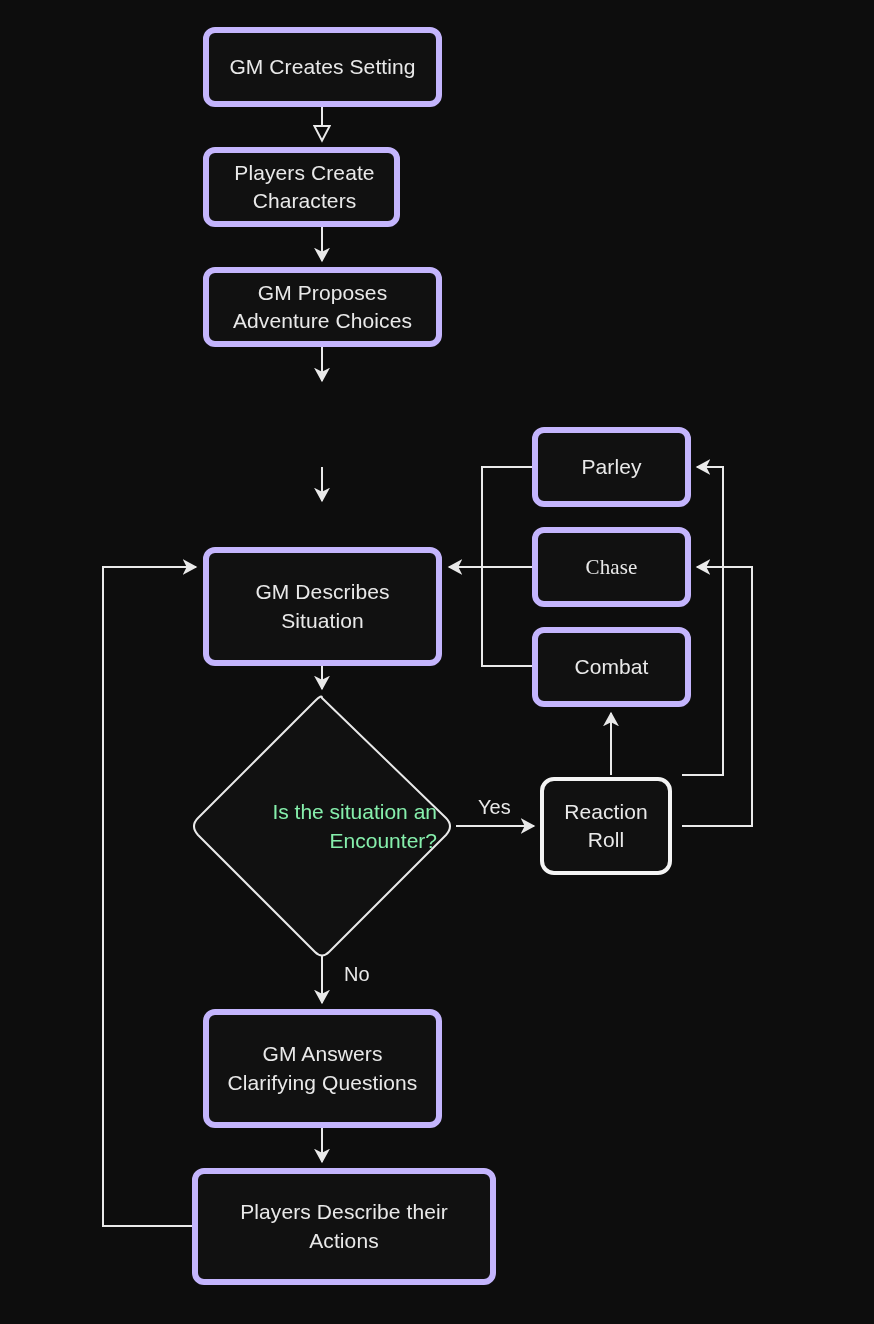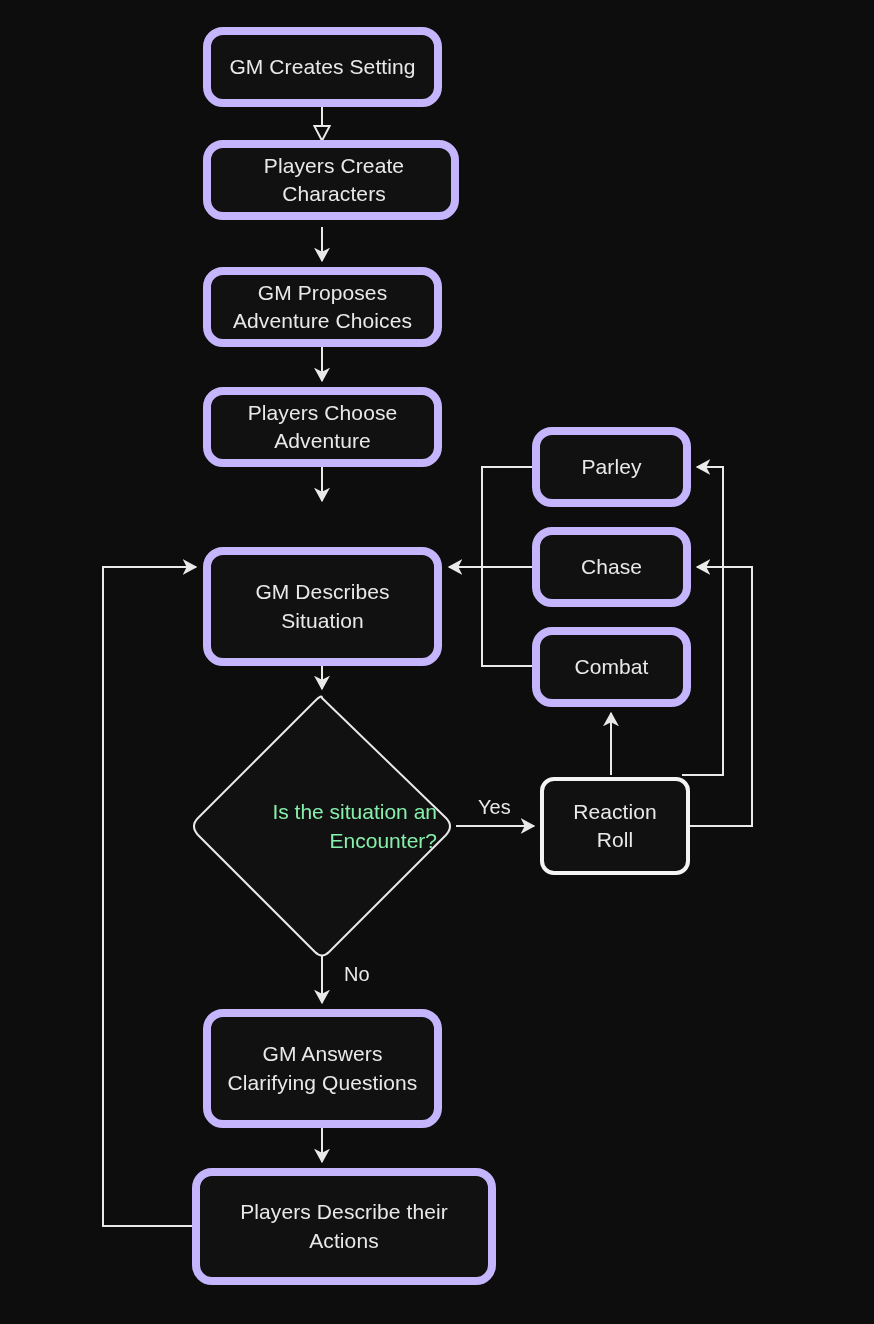--- a/index.html
+++ b/index.html
@@ -25,22 +25,22 @@
   }
   .node {
     position: absolute;
     box-sizing: border-box;
     display: flex;
     align-items: center;
     justify-content: center;
     text-align: center;
     color: #e9e9e9;
     background: #111111;
-    border: 8px solid #c4b5fd;
-    border-radius: 20px;
+    border: 6px solid #c4b5fd;
+    border-radius: 12px;
     font-size: 21px;
     line-height: 1.35;
     letter-spacing: 0.1px;
     padding: 2px 8px;
     z-index: 3;
   }
   .node.highlight {
     border-width: 4px;
     border-color: #f4f4f4;
     border-radius: 14px;
@@ -118,31 +118,28 @@
       <path d="M 482 567 L 449 567" marker-end="url(#arrowFilled)"></path>
 
       <path d="M 192 1226 L 103 1226 L 103 567 L 196 567" marker-end="url(#arrowFilled)"></path>
     </g>
   </svg>
 
   <div class="node" style="left:203px; top:27px; width:239px; height:80px;">
     <span>GM Creates Setting</span>
   </div>
 
-  <div class="node" style="left:203px; top:140px; width:256px; height:80px;padding-left:14px;">
+  <div class="node" style="left:203px; top:147px; width:197px; height:80px;padding-left:14px;">
     <span>Players Create Characters</span>
   </div>
 
   <div class="node" style="left:203px; top:267px; width:239px; height:80px;">
     <span>GM Proposes Adventure Choices</span>
   </div>
 
-  <div class="node" style="left:203px; top:387px; width:239px; height:80px;">
-    <span>Players Choose Adventure</span>
-  </div>
 
   <div class="node" style="left:203px; top:507px; width:239px; height:119px;margin-top:40px;">
     <span>GM Describes Situation</span>
   </div>
 
   <div class="decision" style="left:188px; top:694px; width:268px; height:265px;">
     <svg width="268" height="265" viewBox="0 0 268 265" xmlns="http://www.w3.org/2000/svg">
       <path d="M 134 4
                L 258 124 Q 266 132 258 141
                L 141 258 Q 134 265 127 258
@@ -157,29 +154,29 @@
   </div>
 
   <div class="node" style="left:192px; top:1168px; width:304px; height:117px;">
     <span>Players Describe their Actions</span>
   </div>
 
   <div class="node" style="left:532px; top:427px; width:159px; height:80px;">
     <span>Parley</span>
   </div>
 
-  <div class="node" style="left:532px; top:527px; width:159px; height:80px;">
+  <div class="node" style="left:532px; top:527px; width:159px; height:80px;font-family:Liberation Serif, serif;">
     <span>Chase</span>
   </div>
 
   <div class="node" style="left:532px; top:627px; width:159px; height:80px;">
     <span>Combat</span>
   </div>
 
-  <div class="node highlight" style="left:540px; top:777px; width:150px; height:98px;">
+  <div class="node highlight" style="left:540px; top:777px; width:132px; height:98px;">
     <span>Reaction Roll</span>
   </div>
 
   <span class="edge-label" style="left:478px; top:796px;">Yes</span>
 
   <span class="edge-label" style="left:344px; top:963px;">No</span>
 
 </div>
 
 </body></html>

